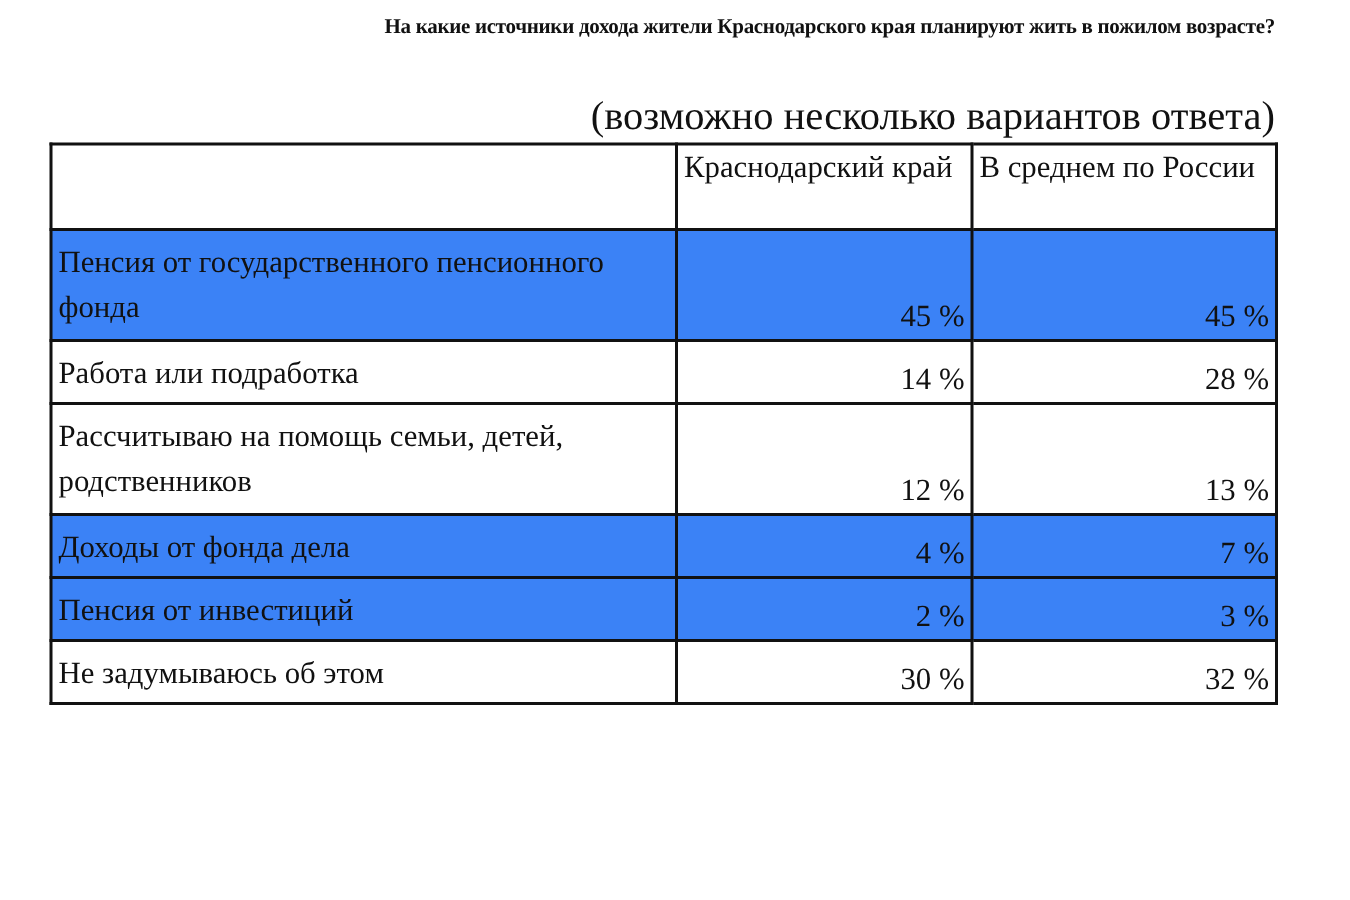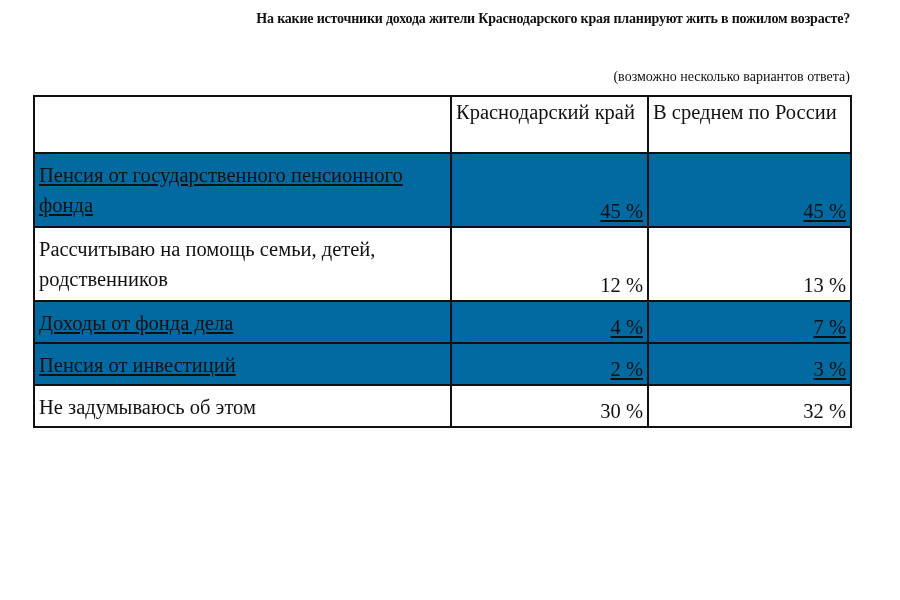--- a/index.html
+++ b/index.html
@@ -24,21 +24,21 @@
       font-weight: bold;
       font-size: 14px;
       line-height: 29px;
       letter-spacing: -0.2px;
     }
     .subtitle {
       position: absolute;
       top: 62px;
       right: 50px;
       text-align: right;
-      font-size: 14px;
+      font-size: 27px;
       line-height: 30px;
     }
     table.data-table {
       position: absolute;
       left: 33px;
       top: 95px;
       width: 817px;
       border-collapse: collapse;
       font-size: 20.5px;
       line-height: 30px;
@@ -53,21 +53,21 @@
     table.data-table col.c2 { width: 197px; }
     table.data-table col.c3 { width: 203px; }
     tr.header-row td {
       vertical-align: top;
       padding-top: 0;
       height: 55px;
     }
     tr.header-row td.hcol { text-align: left; }
     tr.row td.label { text-align: left; vertical-align: top; padding-top: 6px; }
     tr.row td.val { text-align: right; margin-left: 12px; }
-    tr.row.shaded td { background: #0369a1; text-decoration: underline; }
+    tr.row.shaded td { background: #3b82f6; }
     tr.row.single td { height: 34px; }
     tr.row.double td { height: 66px; }
     tr.row.single td.label { padding-top: 6px; }
   </style>
 </head>
 <body>
 
 <div class="title">На какие источники дохода жители Краснодарского края планируют жить в пожилом возрасте?</div>
 <div class="subtitle">(возможно несколько вариантов ответа)</div>
 
@@ -81,20 +81,25 @@
       <tr class="header-row">
     <td class="hcol"></td>
     <td class="hcol">Краснодарский край</td>
     <td class="hcol">В среднем по России</td>
   </tr>
   <tr class="row shaded double">
     <td class="label">Пенсия от государственного пенсионного фонда</td>
     <td class="val">45 %</td>
     <td class="val">45 %</td>
   </tr>
+  <tr class="row single">
+    <td class="label">Работа или подработка</td>
+    <td class="val">14 %</td>
+    <td class="val">28 %</td>
+  </tr>
   <tr class="row double">
     <td class="label">Рассчитываю на помощь семьи, детей, родственников</td>
     <td class="val">12 %</td>
     <td class="val">13 %</td>
   </tr>
   <tr class="row shaded single">
     <td class="label">Доходы от фонда дела</td>
     <td class="val">4 %</td>
     <td class="val">7 %</td>
   </tr>

